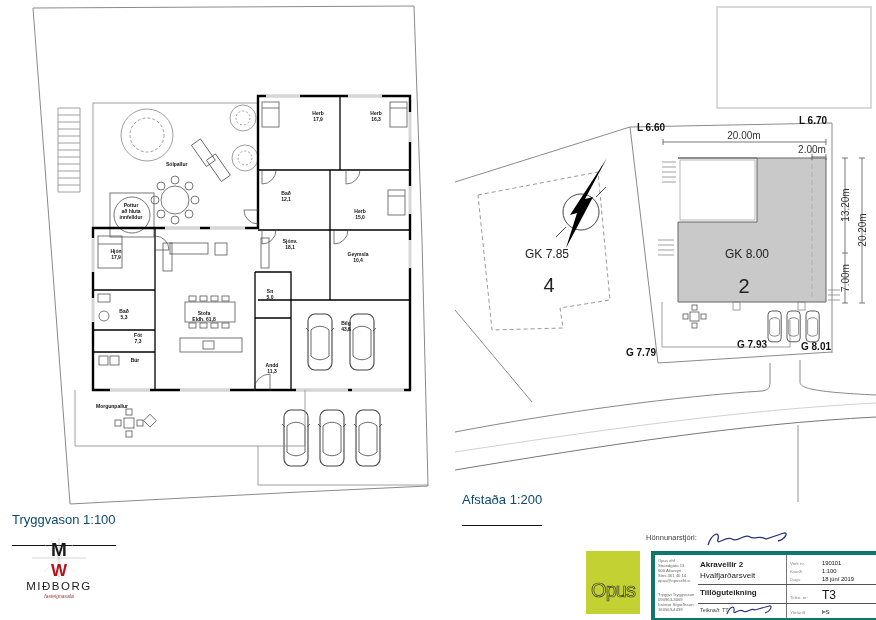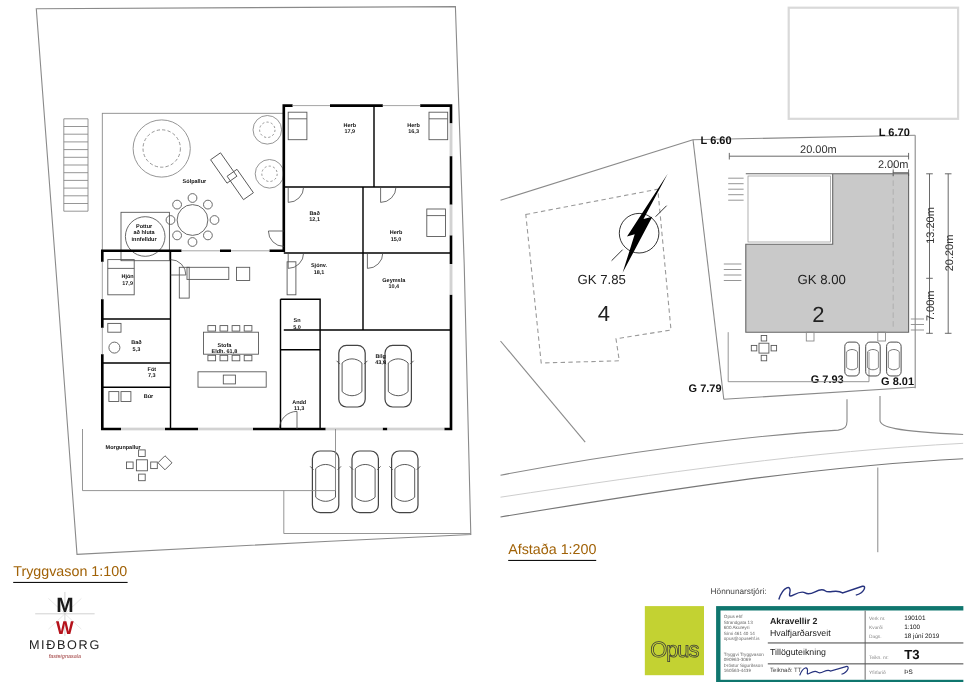--- a/index.html
+++ b/index.html
@@ -15,37 +15,37 @@
   .furn{stroke:#555;stroke-width:0.8;fill:none;}
   .win{stroke:#fff;stroke-width:3.2;}
   .winl{stroke:#999;stroke-width:0.8;}
   .door{stroke:#444;stroke-width:0.7;fill:none;}
   .bound{stroke:#8a8a8a;stroke-width:1;fill:none;}
   .dim{stroke:#555;stroke-width:0.8;fill:none;}
   .dimtxt{font-size:10px;fill:#333;text-anchor:middle;}
   .lvl{font-size:10px;font-weight:bold;fill:#111;text-anchor:middle;}
   .gk{font-size:12px;fill:#222;text-anchor:middle;}
   .lotno{font-size:20px;fill:#222;text-anchor:middle;}
-  .caption{position:absolute;font-size:13px;color:#a16207;border-bottom:1.4px solid #111;
-           padding-bottom:2px;white-space:nowrap;}
+  .caption{position:absolute;font-size:13px;color:#0c4a6e;border-bottom:1.4px solid #111;
+           padding-bottom:18px;white-space:nowrap;}
   #tb{position:absolute;left:586px;top:531px;width:238px;height:88px;font-size:7px;color:#333;}
   #tb .hdr{position:absolute;left:60px;top:2px;font-size:7.5px;color:#444;}
   #tb-table{position:absolute;left:65px;top:20px;width:225px;height:63px;border:4px solid #0f766e;background:#fff;}
   .tcol-small{position:absolute;left:3px;top:3px;width:38px;font-size:4.2px;line-height:5px;color:#666;}
   .tcol-small .blk2{margin-top:9px;}
   .proj1{position:absolute;left:45px;top:5px;font-size:8px;font-weight:bold;color:#222;}
   .proj2{position:absolute;left:45px;top:16px;font-size:8px;font-weight:normal;color:#222;}
-  .ptype{position:absolute;left:45px;top:33px;font-size:8px;font-weight:normal;color:#222;}
+  .ptype{position:absolute;left:45px;top:33px;font-size:8px;font-weight:bold;color:#222;}
   .drawn{position:absolute;left:45px;top:52px;font-size:5.5px;color:#444;}
   .hline{position:absolute;left:43px;height:0;border-top:1px solid #555;width:180px;}
   .vline{position:absolute;top:0;width:0;height:63px;border-left:1px solid #777;}
   .fr{position:absolute;left:135px;width:88px;}
   .fr .lab{display:inline-block;width:30px;font-size:4.4px;color:#888;}
   .fr .val{font-size:5.8px;color:#111;}
-  .sheetval{font-size:12px !important;font-weight:bold;}
+  .sheetval{font-size:12px !important;font-weight:normal;}
   #opus-logo{position:absolute;left:0px;top:20px;width:54px;height:63px;}
   #emptybox{position:absolute;left:716px;top:6px;width:152px;height:99px;border:2px solid #d9d9d9;background:#fff;}
   #midborg{position:absolute;left:14px;top:538px;width:90px;height:64px;}
 </style>
 </head>
 <body>
 
 <div id="canvas">
 
   <svg class="abs" style="left:0;top:0" width="450" height="530" viewBox="0 0 450 530">

